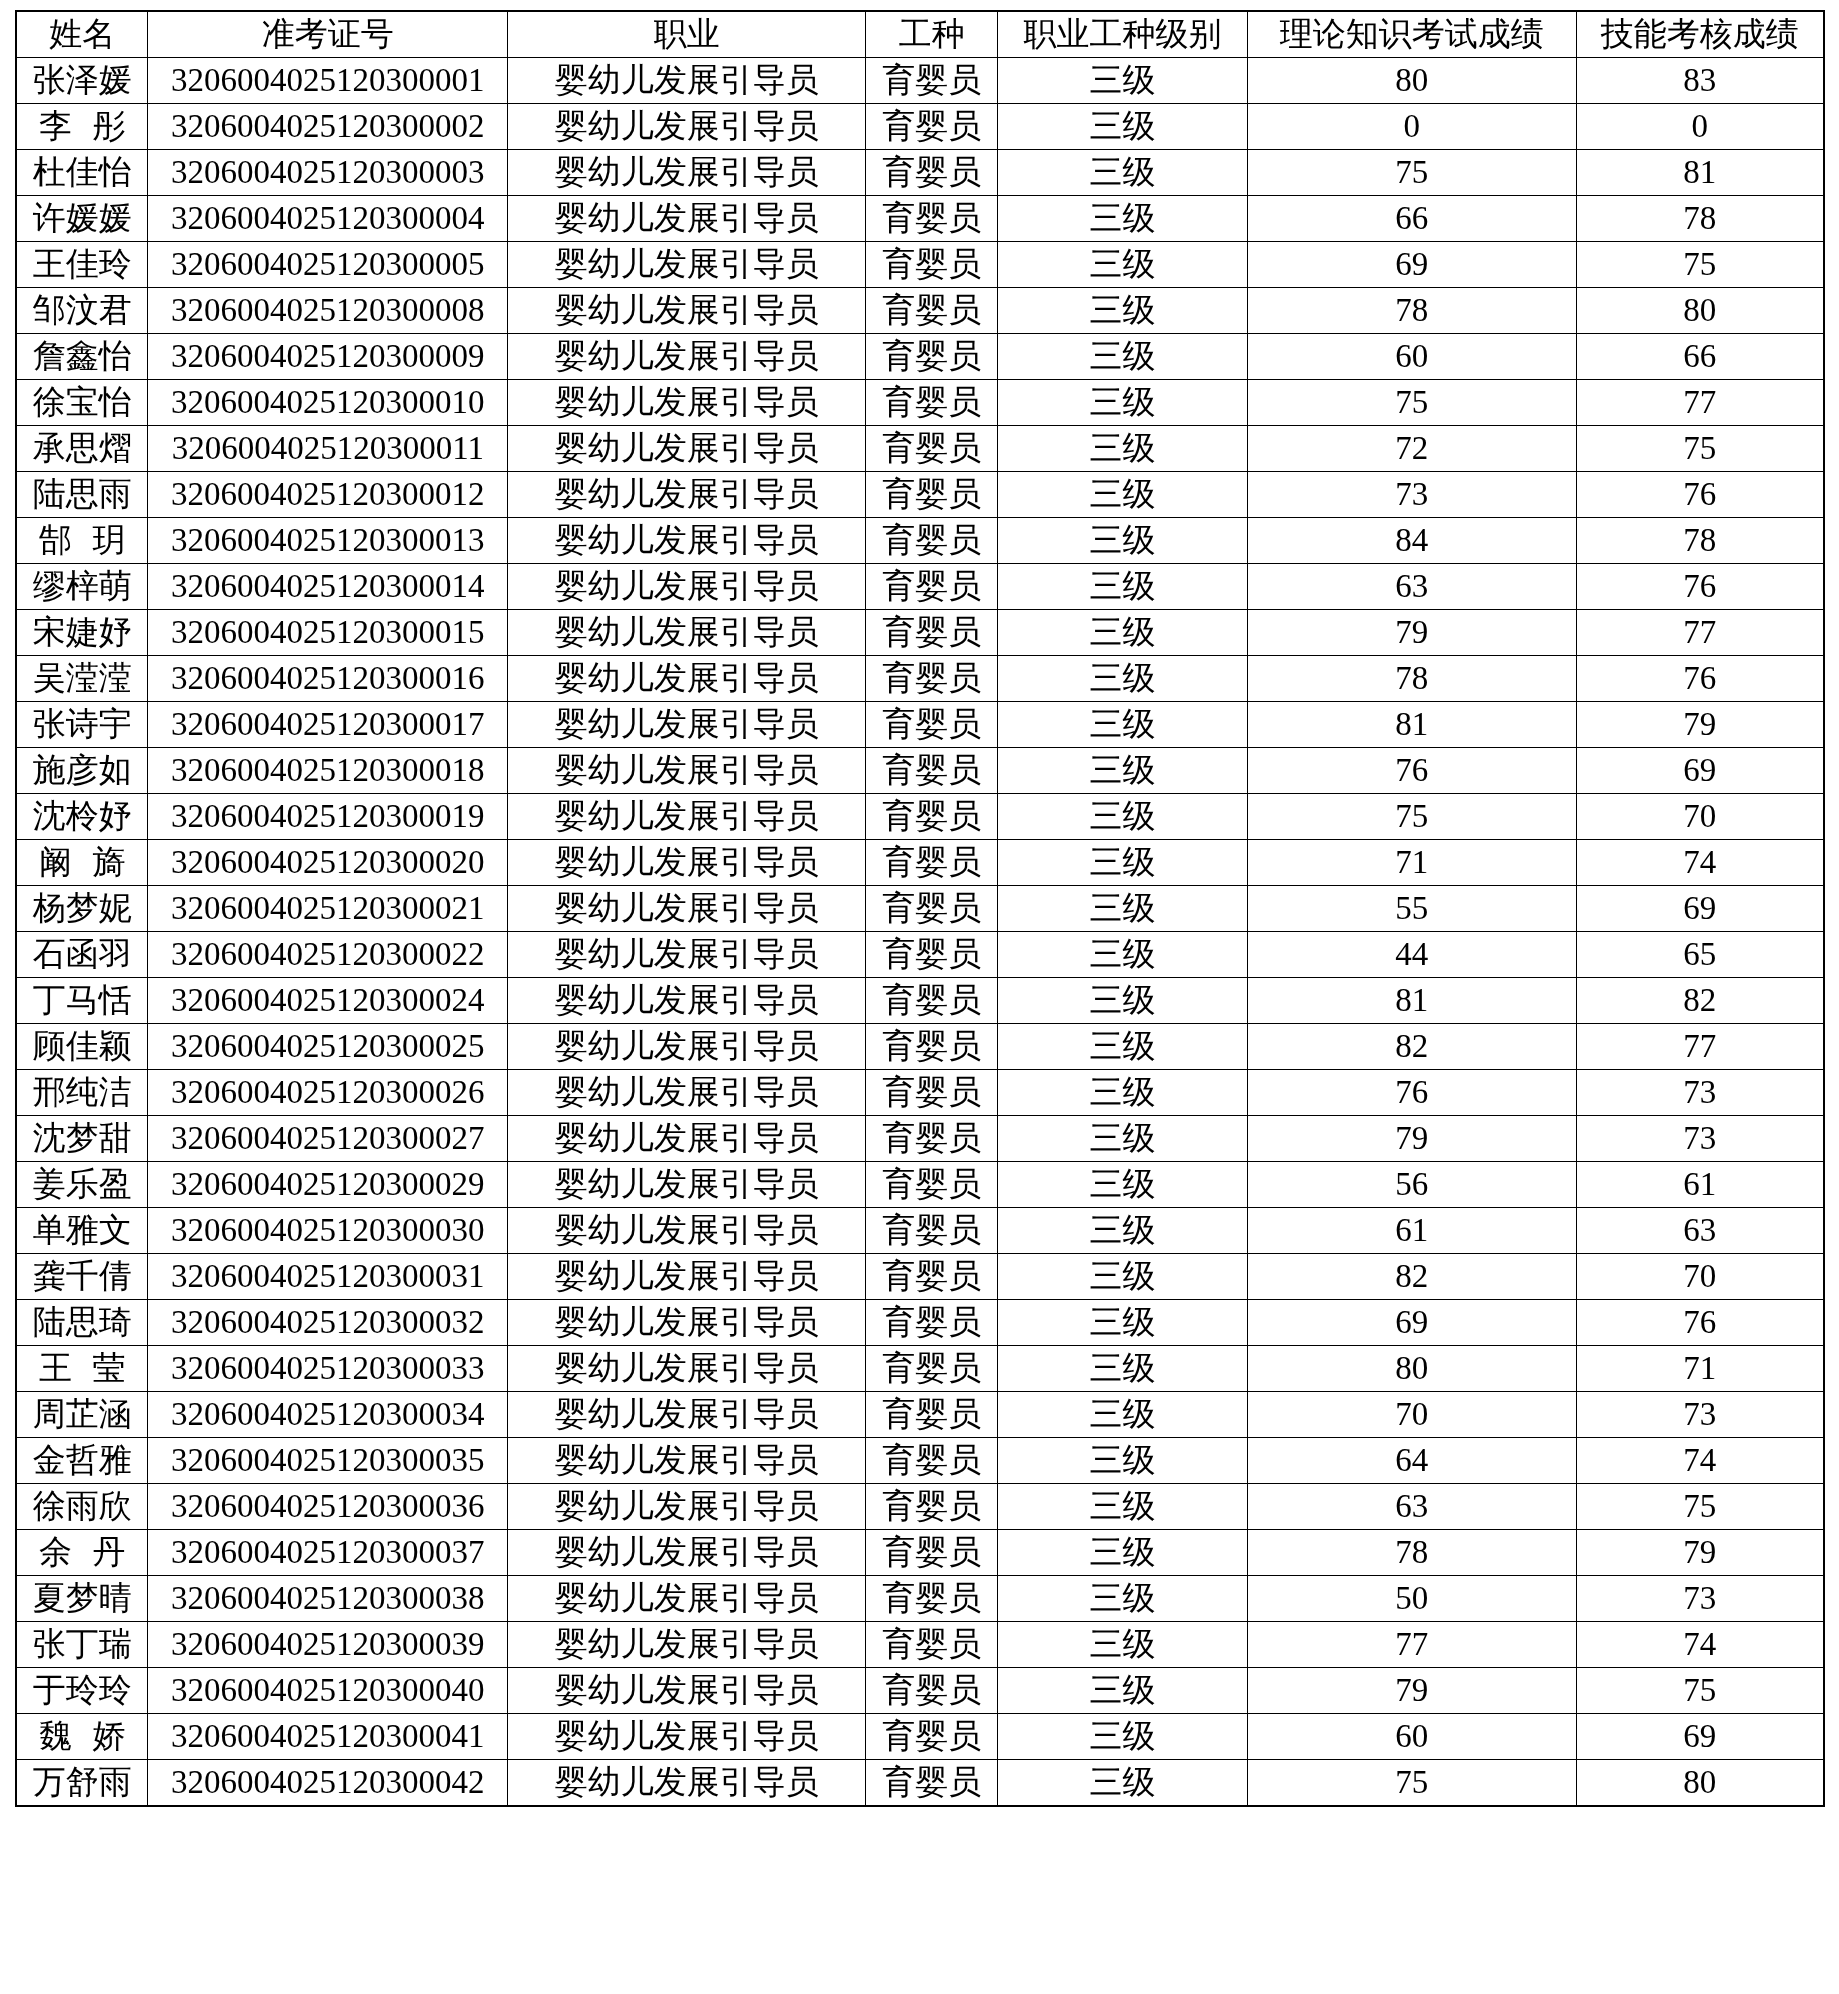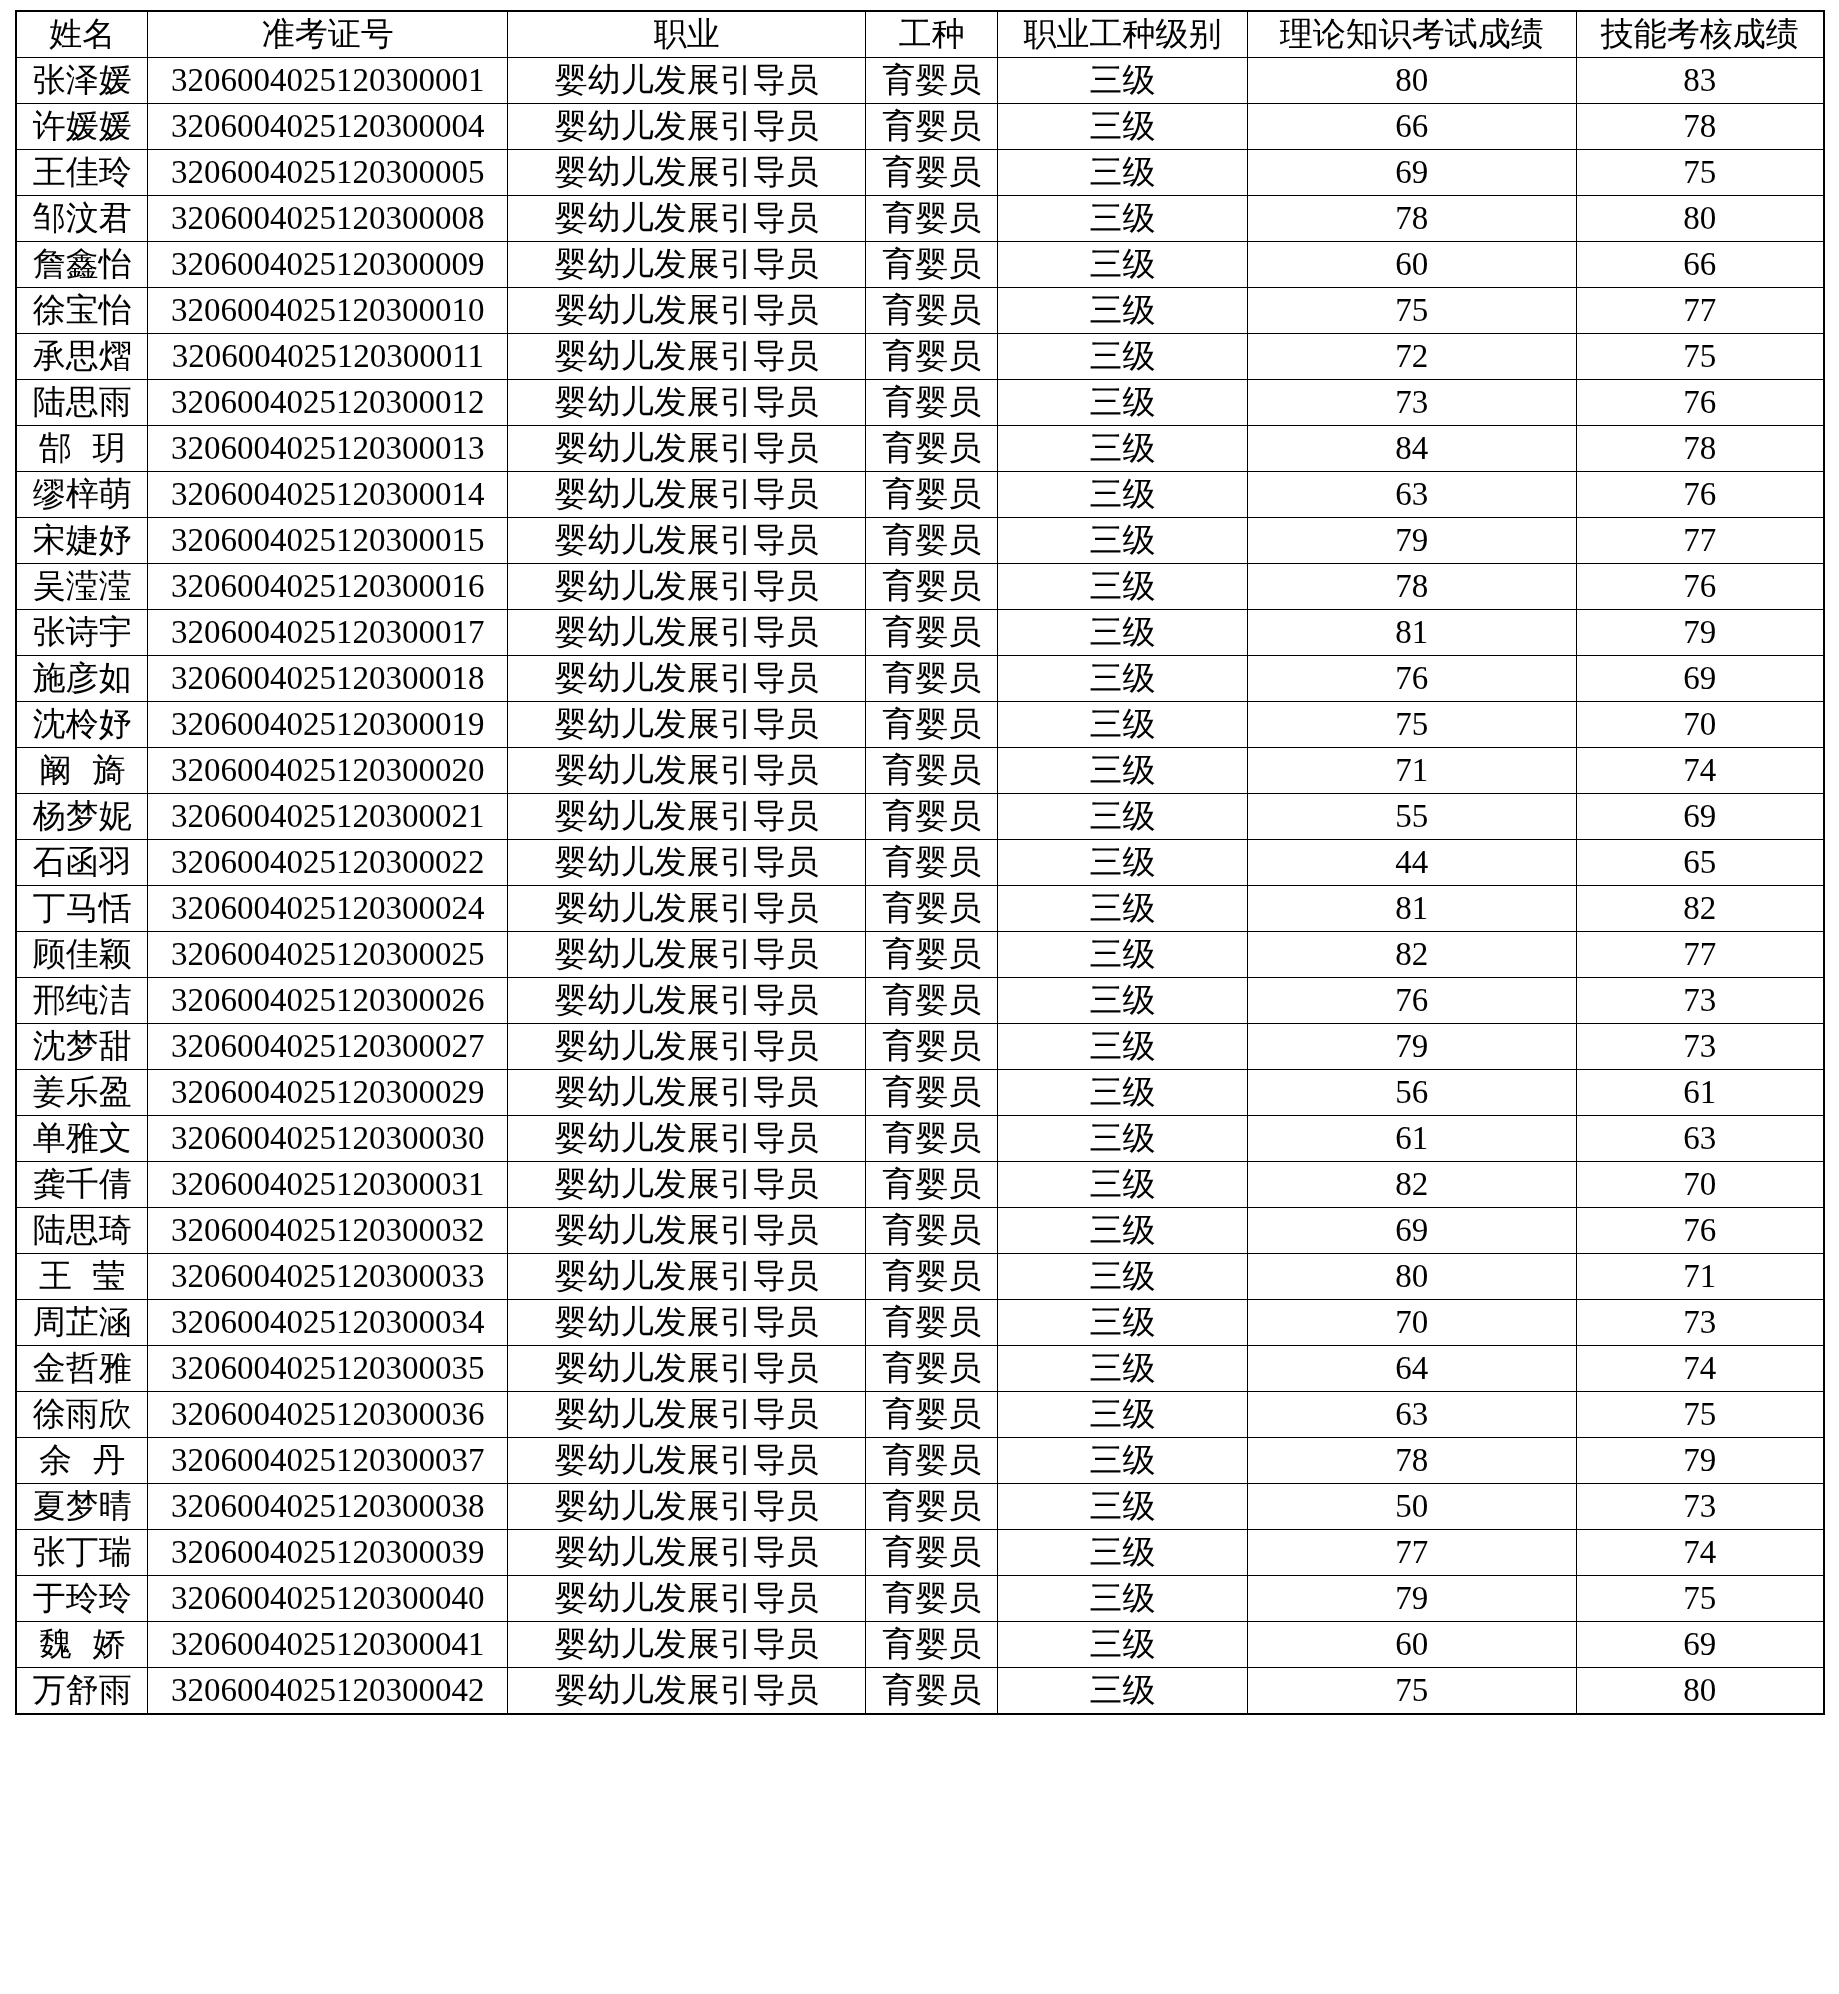--- a/index.html
+++ b/index.html
@@ -75,20 +75,38 @@
         <tr>
           <td>张泽媛</td>
           <td class="num">3206004025120300001</td>
           <td>婴幼儿发展引导员</td>
           <td>育婴员</td>
           <td>三级</td>
           <td class="num">80</td>
           <td class="num">83</td>
         </tr>
         <tr>
+          <td class="sp2">李彤</td>
+          <td class="num">3206004025120300002</td>
+          <td>婴幼儿发展引导员</td>
+          <td>育婴员</td>
+          <td>三级</td>
+          <td class="num">0</td>
+          <td class="num">0</td>
+        </tr>
+        <tr>
+          <td>杜佳怡</td>
+          <td class="num">3206004025120300003</td>
+          <td>婴幼儿发展引导员</td>
+          <td>育婴员</td>
+          <td>三级</td>
+          <td class="num">75</td>
+          <td class="num">81</td>
+        </tr>
+        <tr>
           <td>许媛媛</td>
           <td class="num">3206004025120300004</td>
           <td>婴幼儿发展引导员</td>
           <td>育婴员</td>
           <td>三级</td>
           <td class="num">66</td>
           <td class="num">78</td>
         </tr>
         <tr>
           <td>王佳玲</td>

